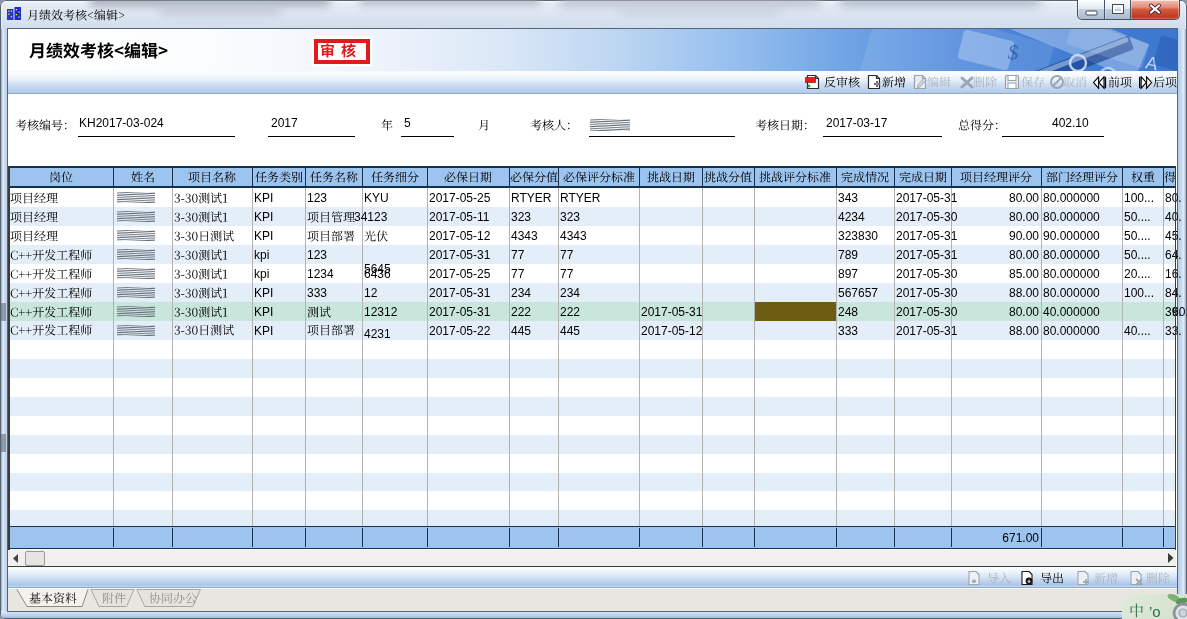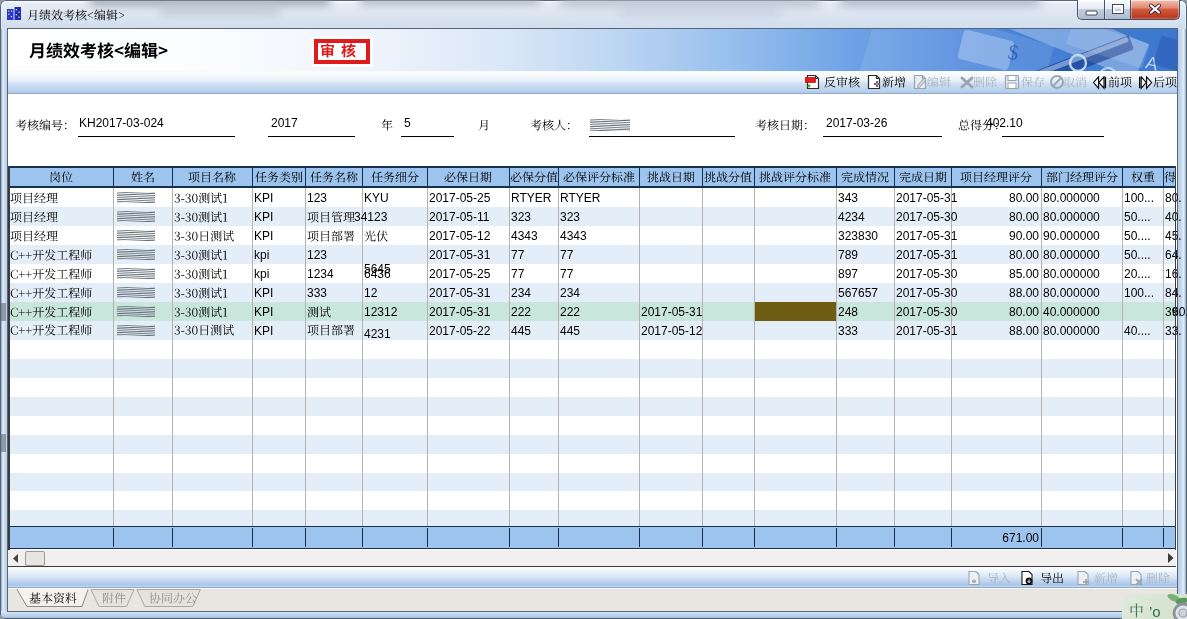--- a/index.html
+++ b/index.html
@@ -169,26 +169,26 @@
       <use href="#t14" fill="#000"></use>
     </svg>
 <svg style="position:absolute;left:530px;top:119px;overflow:visible" width="50" height="15">
       <use href="#t15" fill="#000"></use>
     </svg>
 <div style="position:absolute;left:590px;top:119px;width:40px;height:12px;background:repeating-linear-gradient(177deg,rgba(250,250,250,0) 0px,#78818a 1px,rgba(230,233,236,.25) 2.1px,#5f6a75 3.3px,rgba(244,245,246,0) 4.4px);filter:blur(0.55px)"></div>
 <div style="position:absolute;left:589px;top:135.5px;width:146px;height:1px;background:#000"></div>
 <svg style="position:absolute;left:755px;top:119px;overflow:visible" width="62" height="15">
       <use href="#t16" fill="#000"></use>
     </svg>
-<span class="num" style="left:826px;top:117px">2017-03-26</span>
+<span class="num" style="left:826px;top:117px">2017-03-17</span>
 <div style="position:absolute;left:823px;top:135.5px;width:119px;height:1px;background:#000"></div>
 <svg style="position:absolute;left:958px;top:119px;overflow:visible" width="50" height="15">
       <use href="#t17" fill="#000"></use>
     </svg>
-<span class="num" style="left:986px;top:117px">402.10</span>
+<span class="num" style="left:1052px;top:117px">402.10</span>
 <div style="position:absolute;left:1002px;top:135.5px;width:102px;height:1px;background:#000"></div>
 <div style="position:absolute;left:8px;top:165.5px;width:1168px;height:400.0px;background:#fff"></div>
 <div style="position:absolute;left:8px;top:165.5px;width:1168px;height:22.80000000000001px;background:#9cc4ee;border-top:2px solid #16304f;border-bottom:2px solid #16304f;box-sizing:border-box"></div>
 <svg style="position:absolute;left:48.5px;top:170.5px;overflow:visible" width="26" height="15">
       <use href="#t18" fill="#000"></use>
     </svg>
 <div style="position:absolute;left:113px;top:167.5px;width:1px;height:18.80000000000001px;background:#16304f"></div>
 <svg style="position:absolute;left:130.5px;top:170.5px;overflow:visible" width="26" height="15">
       <use href="#t19" fill="#000"></use>
     </svg>

